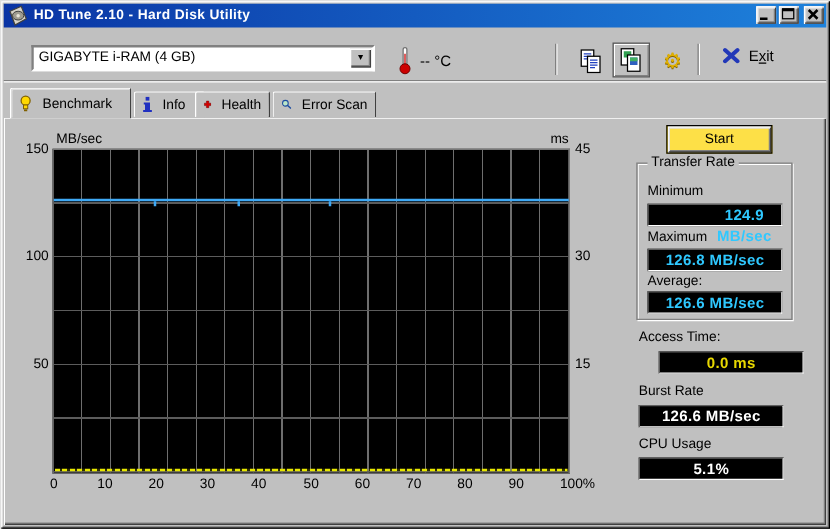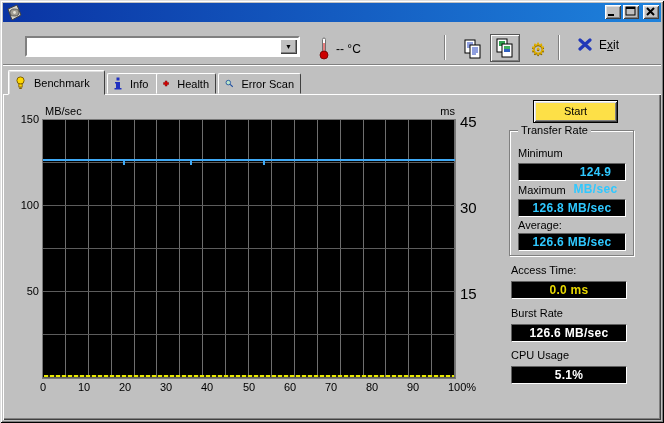--- a/index.html
+++ b/index.html
@@ -59,74 +59,76 @@
   .vgrid { background:repeating-linear-gradient(to right, transparent 0 21.9px, #6e6e6e 21.9px 22.9px); }
   .hgrid { background:repeating-linear-gradient(to bottom, transparent 0 42px, #5c5c5c 42px 43px); }
   .tline { position:absolute; left:0; right:0; top:39px; height:2px; background:#3fa9f5; z-index:3; }
   .dip { position:absolute; width:2px; height:4px; top:41px; background:#3fa9f5; z-index:3; }
   .aline { position:absolute; left:1px; right:1px; bottom:1px; height:2px; z-index:3;
     background:repeating-linear-gradient(to right,#e8e800 0 4px, rgba(232,232,0,.2) 4px 6px); }
   .axis-lbl { position:absolute; font-size:11px; white-space:nowrap; }
   #lbl-mbsec { left:45px; top:105px; }
   #lbl-ms { left:428px; top:105px; width:27px; text-align:right; }
   .ytl { position:absolute; left:13px; width:26px; text-align:right; font-size:11px; }
-  .ytr { position:absolute; left:460px; width:26px; font-size:15px; }
+  .ytr { position:absolute; left:460px; width:26px; font-size:11px; }
   .xt { position:absolute; top:381px; width:34px; text-align:center; font-size:11px; }
 
   
   .btn { background:#fde047; border:1px solid #000;
     box-shadow: inset 1px 1px 0 #fff, inset -1px -1px 0 #404040, inset 2px 2px 0 #dfdfdf, inset -2px -2px 0 #808080;
     font-size:11px; text-align:center; }
   #start-btn { position:absolute; left:533px; top:100px; width:85px; height:23px; line-height:21px; }
   .groupbox { position:absolute; left:509px; top:130px; width:125px; height:126px;
     border:1px solid #808080; box-shadow: inset 1px 1px 0 #fff, 1px 1px 0 #fff; }
   .legend { position:absolute; left:8px; top:-7px; background:#c0c0c0; padding:0 3px; font-size:11px; white-space:nowrap; }
   .flabel { position:absolute; font-size:11px; white-space:nowrap; }
   .vbox { position:absolute; height:18px; background:#000; text-align:center; font-weight:bold; font-size:12px; line-height:17px;
     border:1px solid; border-color:#606060 #fff #fff #606060; letter-spacing:.3px; }
-  .val-cyan { color:#2fc8ff; } .val-yellow { color:#e8d800; } .val-white { color:#ffffff; }
+  .val-cyan { color:#2fc8ff; } .val-yellow { color:#e8d800;margin-left:16px; } .val-white { color:#ffffff; }
   .g-lbl { left:8px; } .g-box { left:8px; width:108px; }
   #min-lbl { top:16px; } #min-box { top:32px;padding-left:47px; }
   #max-lbl { top:53px; } #max-box { top:68px; }
   #avg-lbl { top:88px; } #avg-box { top:102px; }
   .o-lbl { left:511px; } .o-box { left:511px; width:116px; }
   #access-lbl { top:264px; } #access-box { top:281px; }
   #burst-lbl { top:307px; } #burst-box { top:324px; }
   #cpu-lbl { top:349px; } #cpu-box { top:366px; }
 </style>
 </head>
 <body>
 
 <div id="window">
 
   <div class="titlebar">
     <svg class="app-icon" viewBox="0 0 17 17">
       <polygon points="2,5 11,1 15,11 6,16" fill="#d8d4c8" stroke="#404040" stroke-width="1"></polygon>
       <ellipse cx="8.5" cy="8.5" rx="4.5" ry="3.5" fill="#a09c90" stroke="#404040" stroke-width="0.8"></ellipse>
       <circle cx="8.5" cy="8.5" r="1.4" fill="#e8e4d8"></circle>
     </svg>
+    <span class="title-text">HD Tune 2.10 - Hard Disk Utility</span>
     <div class="winbtn" id="btn-min">
       <svg width="11" height="11">
           <rect x="1" y="8" width="6" height="2" fill="#000"></rect>
         </svg>
     </div>
     <div class="winbtn" id="btn-max">
       <svg width="11" height="11">
           <rect x="1" y="1" width="9" height="8" fill="none" stroke="#000" stroke-width="1"></rect>
           <rect x="1" y="1" width="9" height="2" fill="#000"></rect>
         </svg>
     </div>
     <div class="winbtn" id="btn-close">
       <svg width="11" height="11">
           <path d="M2 2 L9 9 M9 2 L2 9" stroke="#000" stroke-width="2"></path>
         </svg>
     </div>
   </div>
 
   <div class="combo">
+    <span class="combo-value">GIGABYTE i-RAM (4 GB)</span>
     <div class="combo-btn">
       <span>▼</span>
     </div>
   </div>
 
   <svg class="thermo" width="12" height="24" viewBox="0 0 12 24">
     <rect x="4.5" y="2" width="3" height="15" rx="1.5" fill="#fff" stroke="#707070" stroke-width="1"></rect>
     <rect x="5.5" y="7" width="1" height="10" fill="#cc0000"></rect>
     <circle cx="6" cy="19" r="4" fill="#cc0000" stroke="#700000" stroke-width="0.8"></circle>
   </svg>

